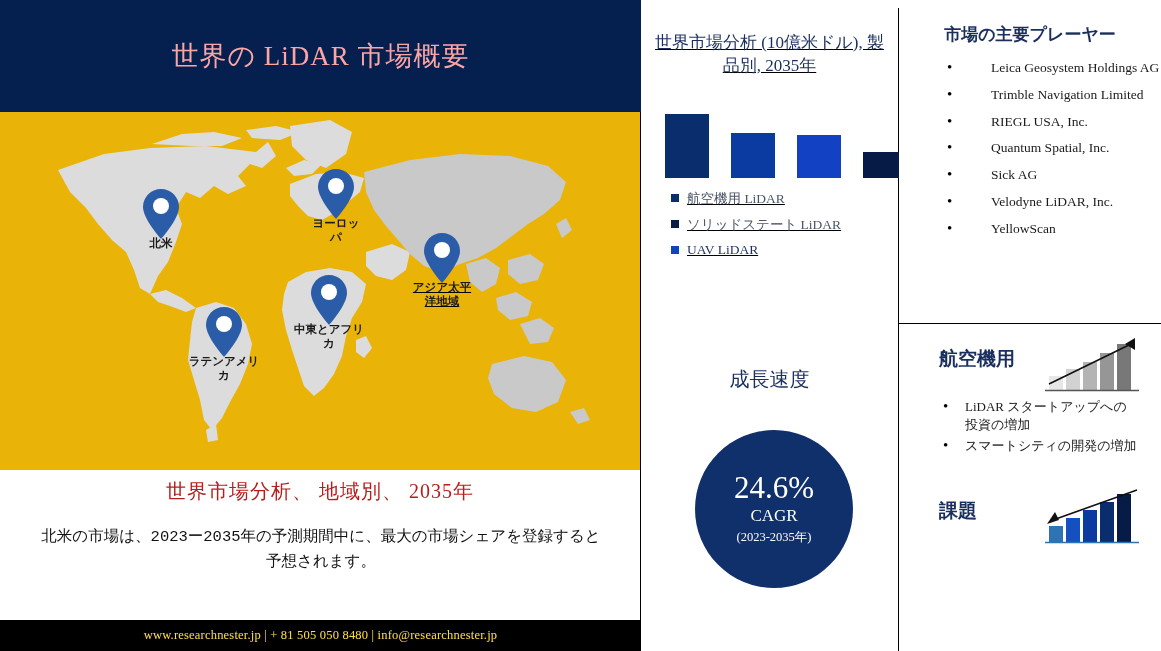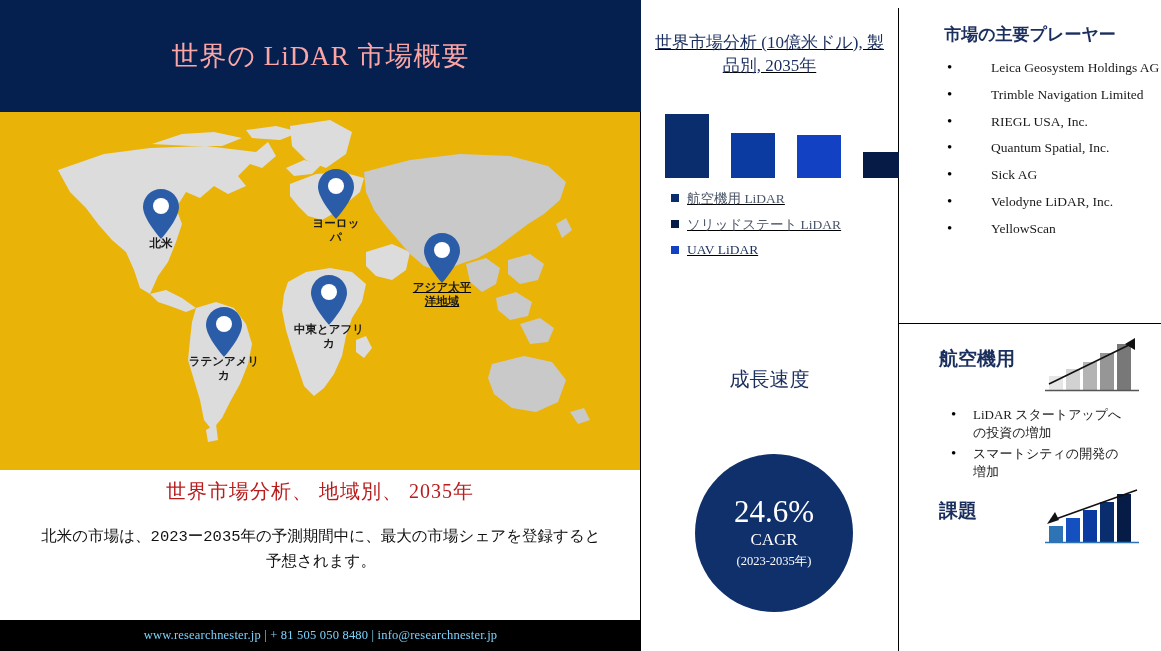--- a/index.html
+++ b/index.html
@@ -45,21 +45,21 @@
     text-align: center; font-size: 20px; color: #b91c1c; letter-spacing: 1px;
   }
   #map-subtext {
     position: absolute; left: 38px; top: 525px; width: 566px;
     text-align: center; font-size: 15.5px; color: #111; line-height: 1.6; font-family: Liberation Mono, monospace;
   }
   #footer-bar {
     position: absolute; left: 0; top: 620px; width: 641px; height: 31px;
     background: #000; display:flex; align-items:center; justify-content:center;
   }
-  #footer-text { color: #7dd3fc; font-size: 12.5px; letter-spacing: .2px; }
+  #footer-text { color: #fde047; font-size: 12.5px; letter-spacing: .2px; }
 
   
   .cell { position: absolute; background:#fff; }
   #cell-chart   { left: 641px; top: 8px;     width: 258px; height: 324px; border-right:1.5px solid #000; border-bottom:1.5px solid #000;text-decoration:underline; }
   #cell-players { left: 899px; top: 0;     width: 262px; height: 324px; border-bottom:1.5px solid #000; }
   #cell-cagr    { left: 641px; top: 324px; width: 258px; height: 327px; border-right:1.5px solid #000; }
   #cell-drivers { left: 899px; top: 324px; width: 262px; height: 327px; }
 
   .panel-title {
     text-align:center; color:#1b2f5e; font-size:17px; line-height:1.35;
@@ -84,37 +84,37 @@
     position: relative; font-size: 13.5px; color: #1a1a1a;
     padding: 0 0 12px 92px; line-height: 1.1;
   }
   #players-list li::before {
     content: "\2022"; position: absolute; left: 48px; top: -2px; font-size: 15px; color:#000;
   }
 
   
   #cagr-title { padding-top: 42px; font-size: 20px; font-weight: normal; }
   #cagr-circle {
-    position: absolute; left: 54px; top: 130px; width: 158px; height: 158px;
+    position: absolute; left: 54px; top: 106px; width: 158px; height: 158px;
     border-radius: 50%; background: #10306b; color:#fff; text-align:center;
     display:flex; flex-direction:column; align-items:center; justify-content:center;
   }
   #cagr-value { font-size: 31px; line-height:1.05; }
   #cagr-label { font-size: 17px; margin-top: 2px; }
   #cagr-period { font-size: 12.5px; margin-top: 3px; }
 
   
   .sub-block { position: absolute; left: 0; width: 262px; }
   .sub-head { position: relative; height: 62px; }
   .sub-title {
     position: absolute; left: 40px; top: 14px;
     font-size: 19px; font-weight: bold; color: #1b2f5e;
   }
   .mini-chart { position: absolute; right: 18px; top: 4px; width: 100px; height: 56px; }
-  .bullets { list-style: none; margin: 12px; padding: 0 18px 0 0; }
+  .bullets { list-style: none; margin: 4px; padding: 0 18px 0 0; }
   .bullets li {
     position: relative; font-size: 13px; color:#1a1a1a; line-height:1.35;
     padding: 0 0 4px 62px;
   }
   .bullets li::before {
     content: "\2022"; position:absolute; left: 40px; top: -2px; font-size: 15px; color:#000;
   }
 </style>
 </head>
 <body>

